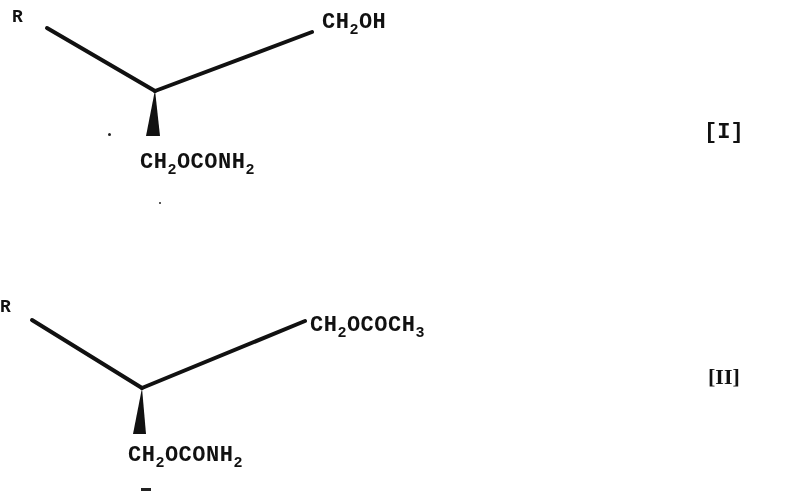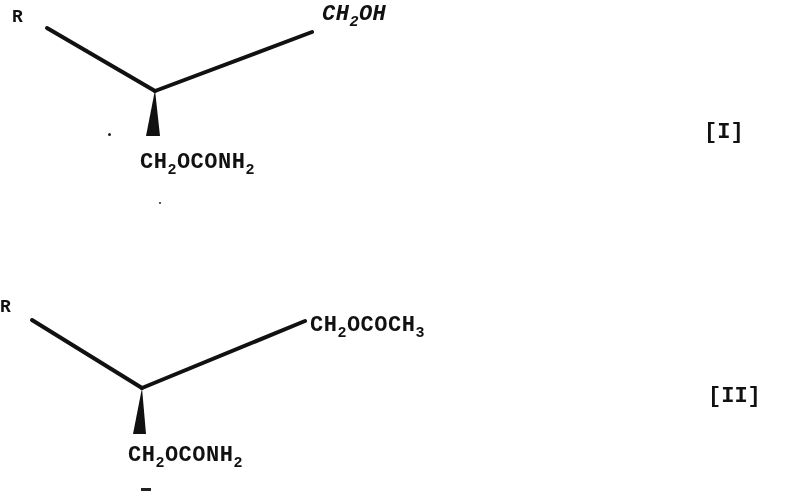--- a/index.html
+++ b/index.html
@@ -72,38 +72,38 @@
 
     <g>
       <line x1="32" y1="320" x2="142" y2="388" stroke="#111" stroke-width="4" stroke-linecap="round"></line>
       <line x1="142" y1="388" x2="305" y2="321" stroke="#111" stroke-width="4" stroke-linecap="round"></line>
       <polygon points="142,388 133,434 146,434" fill="#111"></polygon>
     </g>
   </svg>
 
   <div class="lbl lbl-r" style="left:12px;top:8px;">R</div>
 
-  <div class="lbl" style="left:322px;top:4px;font-style:italic;">
+  <div class="lbl" style="left:322px;top:12px;">
     <span>CH</span><sub>2</sub><span>OH</span>
   </div>
 
   <div class="lbl" style="left:140px;top:152px;">
     <span>CH</span><sub>2</sub><span>OCONH</span><sub>2</sub>
   </div>
 
   <div class="cmpd-label" style="left:704px;top:122px;">[I]</div>
 
   <div class="lbl lbl-r" style="left:0px;top:298px;">R</div>
 
   <div class="lbl" style="left:310px;top:300px;margin-top:15px;">
     <span>CH</span><sub>2</sub><span>OCOCH</span><sub>3</sub>
   </div>
 
   <div class="lbl" style="left:128px;top:445px;">
     <span>CH</span><sub>2</sub><span>OCONH</span><sub>2</sub>
   </div>
 
-  <div class="cmpd-label" style="left:708px;top:386px;">[II]</div>
+  <div class="cmpd-label" style="left:708px;top:366px;font-family:Liberation Serif, serif;">[II]</div>
 
   <div class="speck" style="left:108px;top:133px;"></div>
   <div class="speck" style="left:159px;top:202px;width:2px;height:2px;"></div>
   <div style="position:absolute;left:141px;top:488px;width:10px;height:3px;background:#222;"></div>
 </div>
 
 </body></html>

